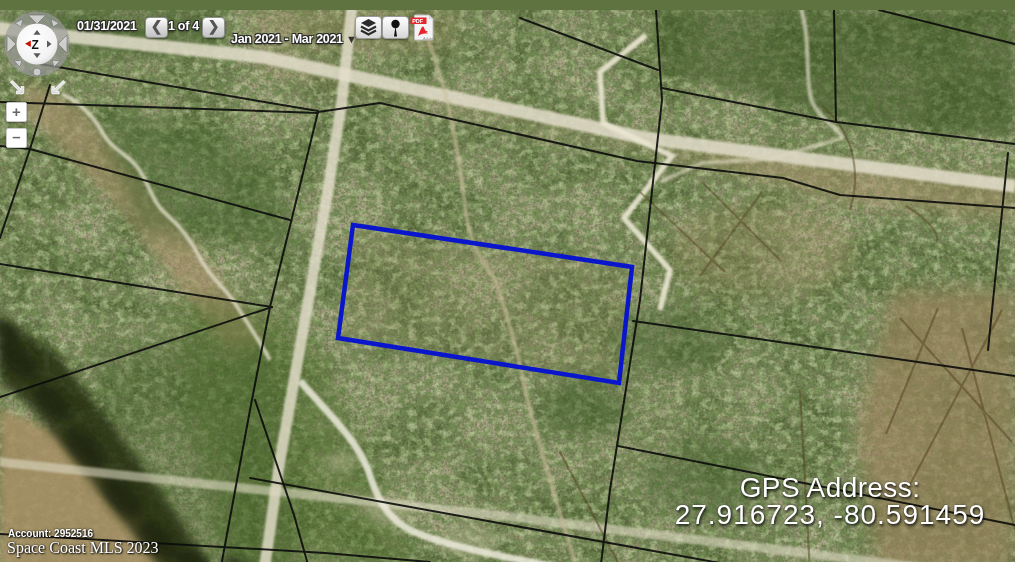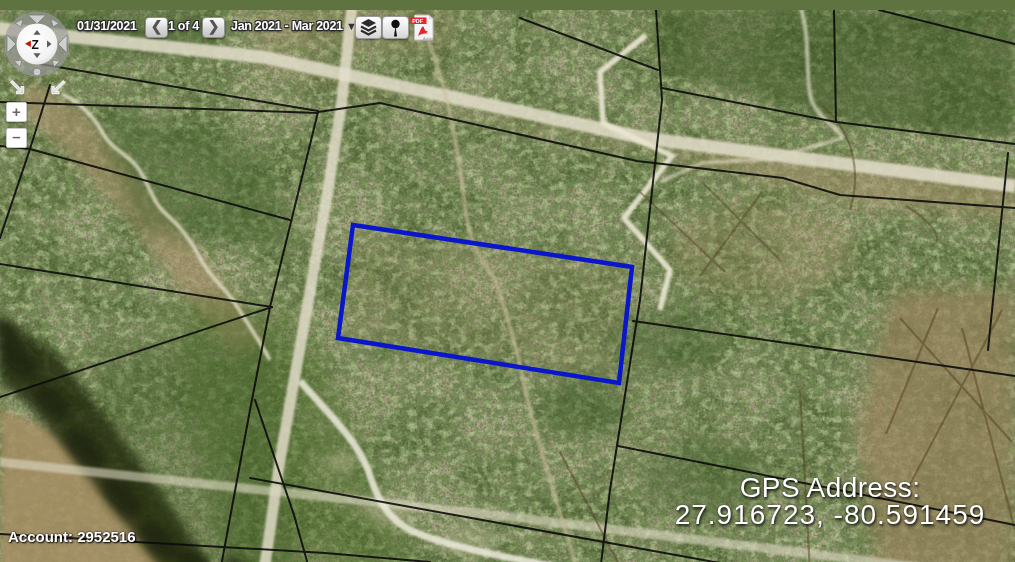--- a/index.html
+++ b/index.html
@@ -217,21 +217,21 @@
 </svg>
 
 <div class="ui wtx" style="left:77px;top:9px;">01/31/2021</div>
 
 <div class="navbtn" style="left:145px;top:7px;">❮</div>
 
 <div class="ui wtx" style="left:168px;top:9px;">1 of 4</div>
 
 <div class="navbtn" style="left:202px;top:7px;">❯</div>
 
-<div class="ui wtx" style="left:231px;top:9px;">Jan 2021 - Mar 2021 <span style="color:#333;text-shadow:none;font-size:11px;">▼</span></div>
+<div class="ui wtx" style="left:231px;top:22px;">Jan 2021 - Mar 2021 <span style="color:#333;text-shadow:none;font-size:11px;">▼</span></div>
 
 <div class="icobtn" style="left:355px;top:6px;">
 <svg width="25" height="21" viewBox="0 0 25 21">
  <path d="M12.5 2 L20 6 L12.5 10 L5 6 Z" fill="#2b2b2b"></path>
  <path d="M5 9.5 L12.5 13.5 L20 9.5" fill="none" stroke="#2b2b2b" stroke-width="2.2"></path>
  <path d="M5 13.5 L12.5 17.5 L20 13.5" fill="none" stroke="#2b2b2b" stroke-width="2.2"></path>
 </svg></div>
 
 <div class="icobtn" style="left:382px;top:6px;">
 <svg width="25" height="21" viewBox="0 0 25 21">
@@ -281,19 +281,20 @@
 
 <text x="6" y="84" font-size="22" font-weight="bold" fill="#949494" stroke="#ececec" stroke-width="0.8" font-family="Liberation Sans">↘</text>
 
 <text x="47" y="84" font-size="22" font-weight="bold" fill="#949494" stroke="#ececec" stroke-width="0.8" font-family="Liberation Sans">↙</text>
 </svg>
 
 <div class="sqbtn" style="left:6px;top:92px;font-size:15px;line-height:17px;">+</div>
 
 <div class="sqbtn" style="left:6px;top:118px;font-size:15px;line-height:15px;">–</div>
 
-<div class="ui" style="left:8px;top:518px;color:#fff;font-weight:bold;font-size:15px;text-shadow:1px 1px 2px #000,0 0 2px #000;">Account: 2952516</div>
-
+<div class="ui" style="left:8px;top:518px;color:#fff;font-weight:bold;font-size:10px;text-shadow:1px 1px 2px #000,0 0 2px #000;">Account: 2952516</div>
+
+<div class="ui" style="left:7px;top:529px;color:#fff;font-family:'Liberation Serif',serif;font-size:16px;text-shadow:1px 1px 2px #000,0 0 2px #000;">Space Coast MLS 2023</div>
 
 <div class="gps" style="left:640px;top:462px;width:380px;">GPS Address:</div>
 
 <div class="gps" style="left:640px;top:489px;width:380px;letter-spacing:1px;">27.916723, -80.591459</div>
 </div>
 
 </body></html>

